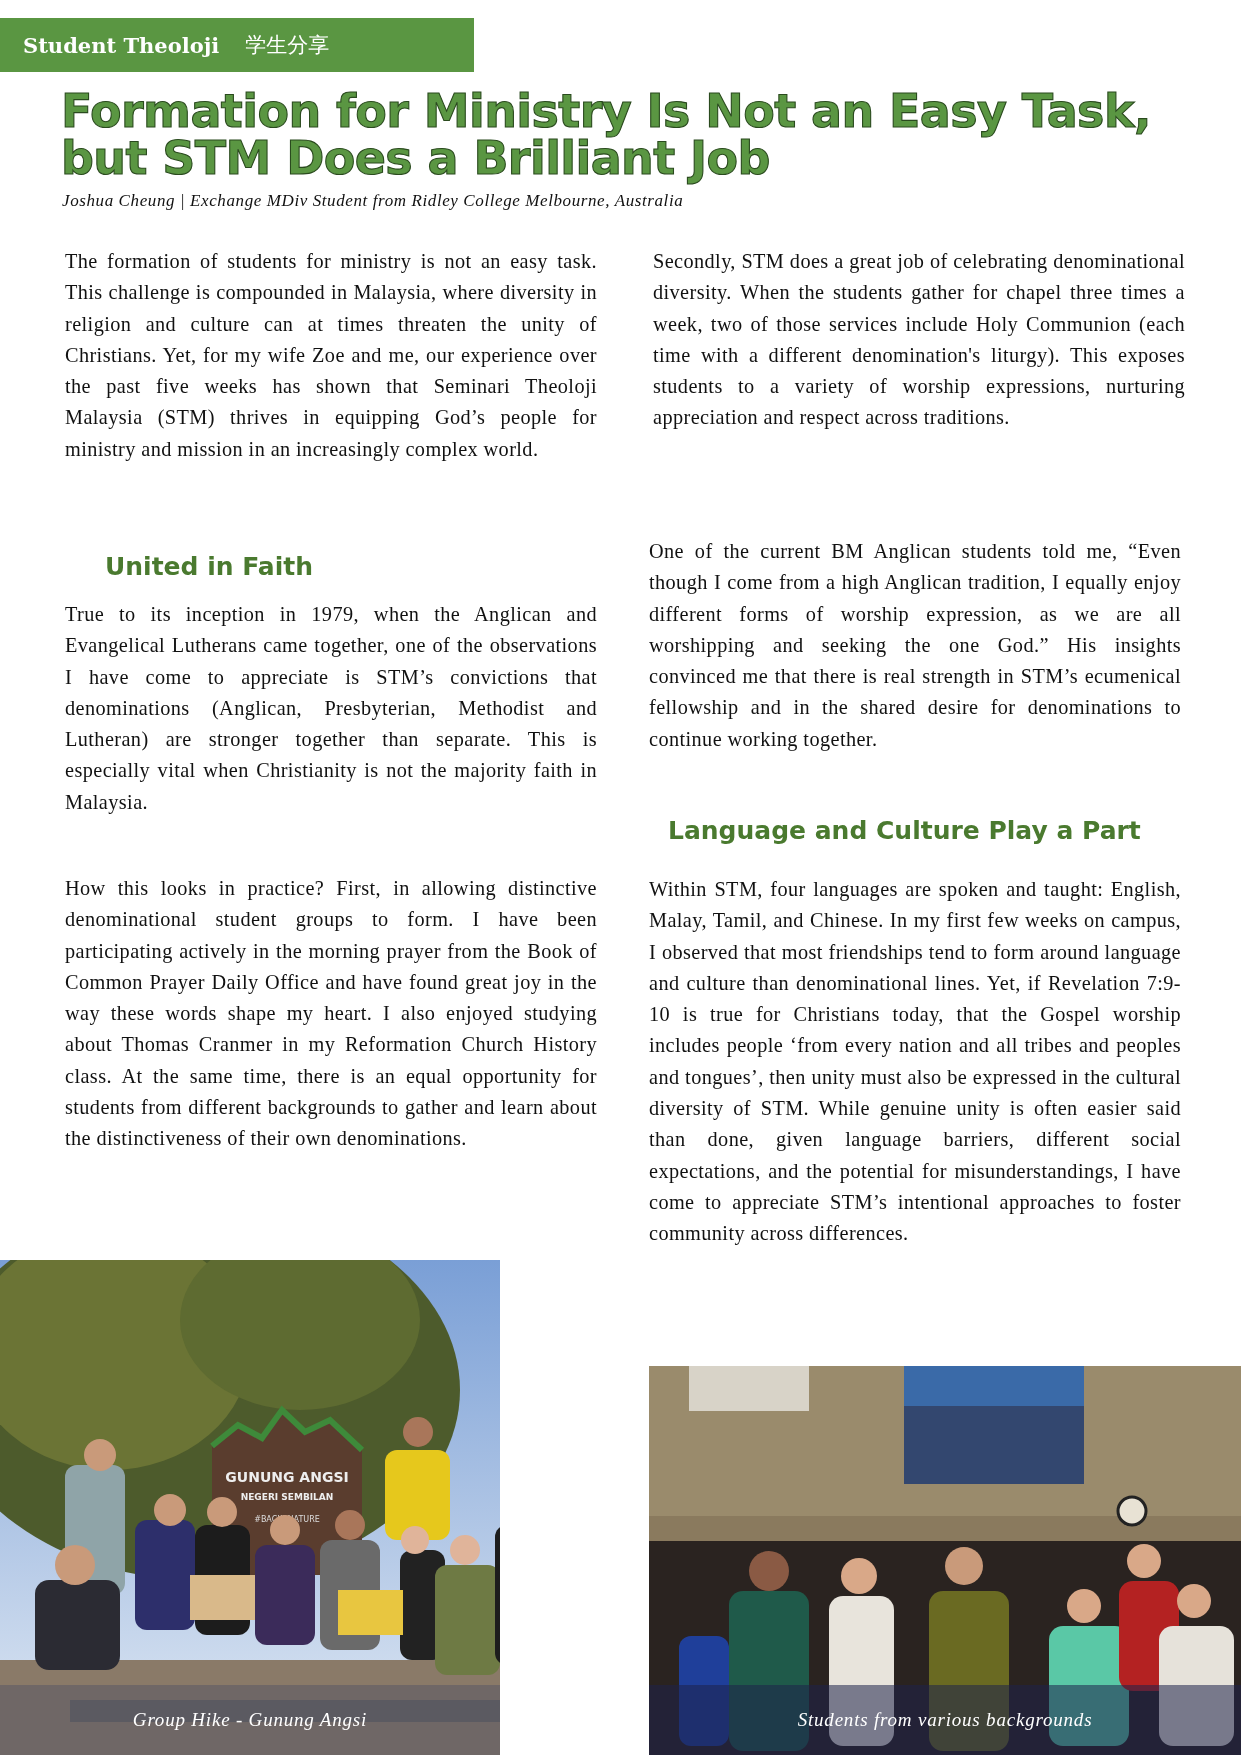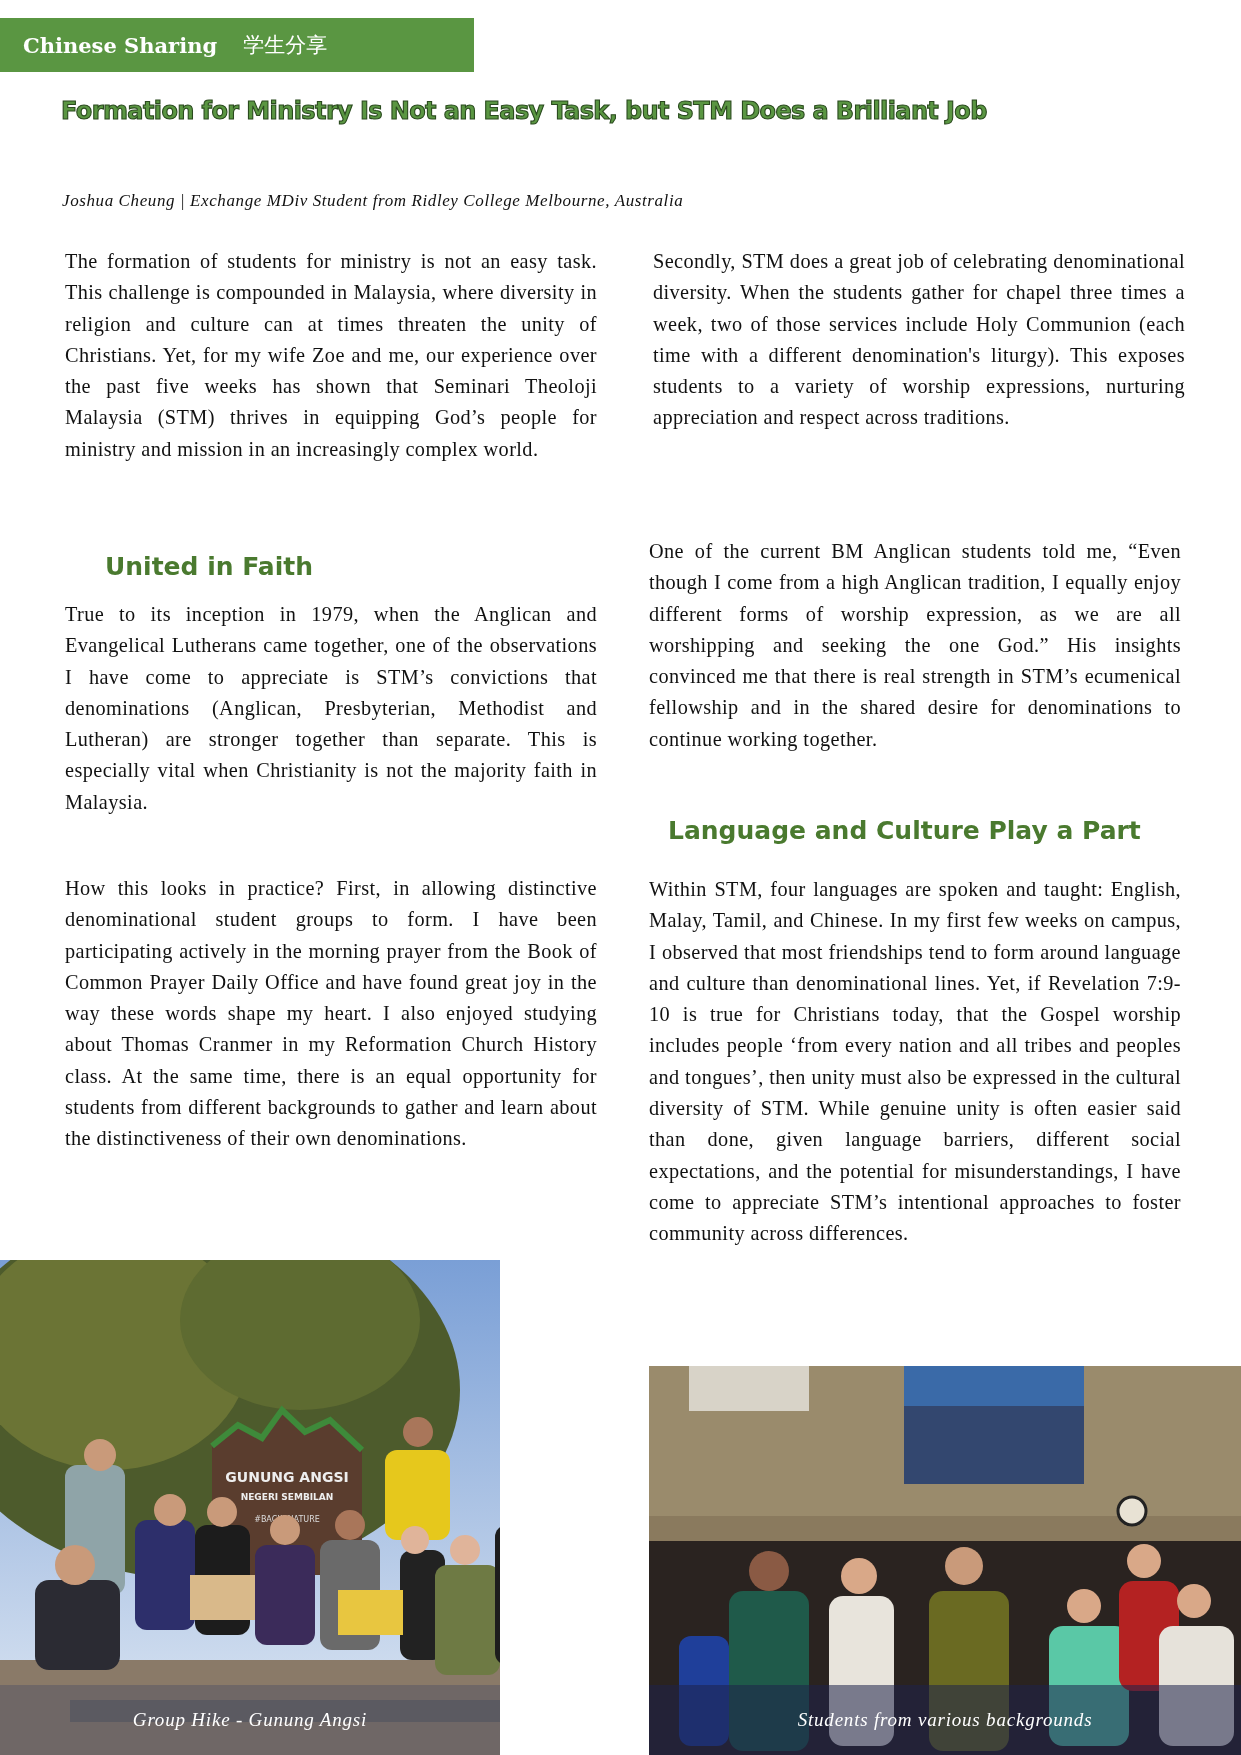--- a/index.html
+++ b/index.html
@@ -9,21 +9,21 @@
     }
     .section-banner {
       position: absolute; left: 0; top: 18px; width: 474px; height: 54px;
       background: #5a9642; color: #fff; display: flex; align-items: center;
       padding-left: 23px; box-sizing: border-box;
       font-family: "DejaVu Serif", serif; font-size: 21px; font-weight: bold;
     }
     .section-banner .zh { margin-left: 26px; font-weight: normal; font-family: "DejaVu Sans", sans-serif; font-size: 21px; }
     .title {
       position: absolute; left: 61px; top: 88px; width: 1130px; margin: 0;
-      font-family: "DejaVu Sans", sans-serif; font-weight: bold; font-size: 24px;
+      font-family: "DejaVu Sans", sans-serif; font-weight: bold; font-size: 46px;
       line-height: 47px; color: #5a9642; letter-spacing: -0.6px;
       -webkit-text-stroke: 1.1px #2a4a1e;
     }
     .byline {
       position: absolute; left: 62px; top: 191px; font-style: italic;
       font-size: 17px; letter-spacing: 0.6px; color: #111;
     }
     .col { position: absolute; width: 532px; font-size: 20.3px; line-height: 31.3px; text-align: justify; letter-spacing: 0.4px; }
     .col p { margin: 0; }
     .h2 {
@@ -38,21 +38,21 @@
     }
     .page-num {
       position: absolute; left: 26px; top: 1795px; color: #c2410c; font-family: "DejaVu Sans", sans-serif;
       font-weight: bold; font-size: 20px; z-index: 3;
     }
   </style>
 </head>
 <body>
 
 <div class="section-banner">
-  <span>Chinese Sharing</span>
+  <span>Student Theoloji</span>
   <span class="zh">学生分享</span>
 </div>
 
 <h1 class="title">Formation for Ministry Is Not an Easy Task, but STM Does a Brilliant Job</h1>
 <div class="byline">Joshua Cheung | Exchange MDiv Student from Ridley College Melbourne, Australia</div>
 
 <div class="col" style="left:65px; top:246px;">
   <p>The formation of students for ministry is not an easy task. This challenge is compounded in Malaysia, where diversity in religion and culture can at times threaten the unity of Christians. Yet, for my wife Zoe and me, our experience over the past five weeks has shown that Seminari Theoloji Malaysia (STM) thrives in equipping God’s people for ministry and mission in an increasingly complex world.</p>
 </div>
 <h2 class="h2" style="left:65px; top:552px;margin-left:40px;">United in Faith</h2>

